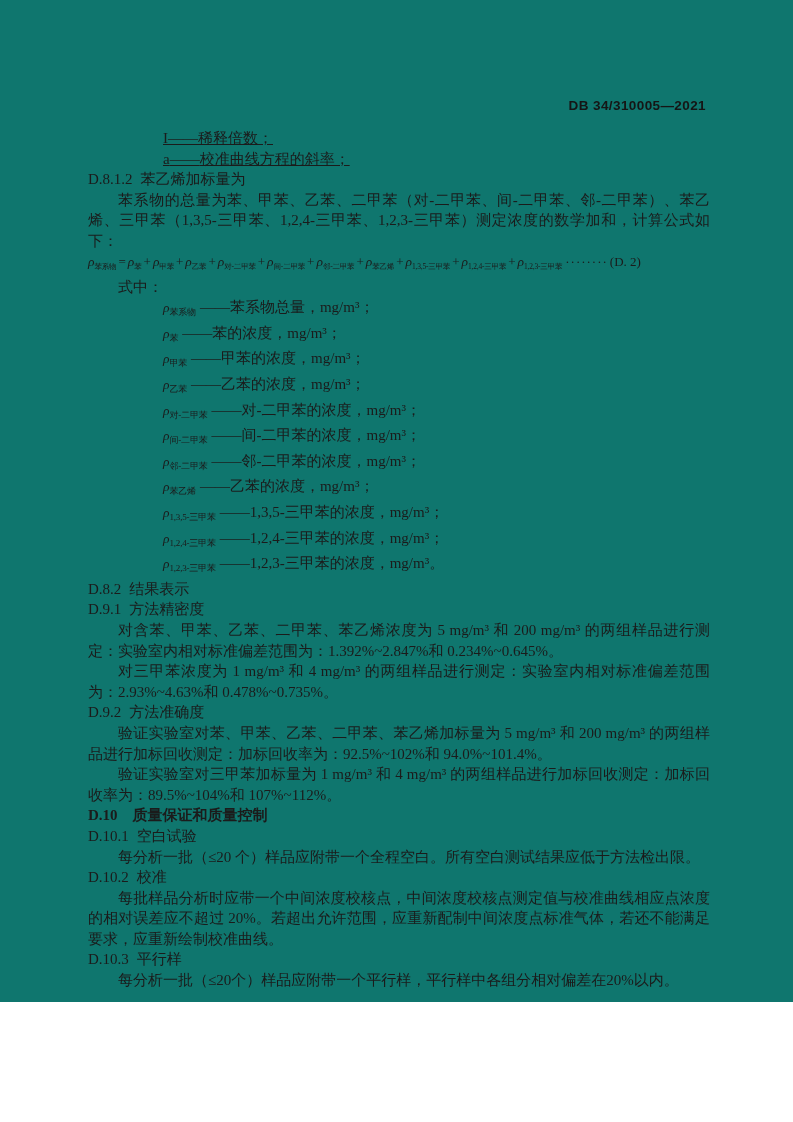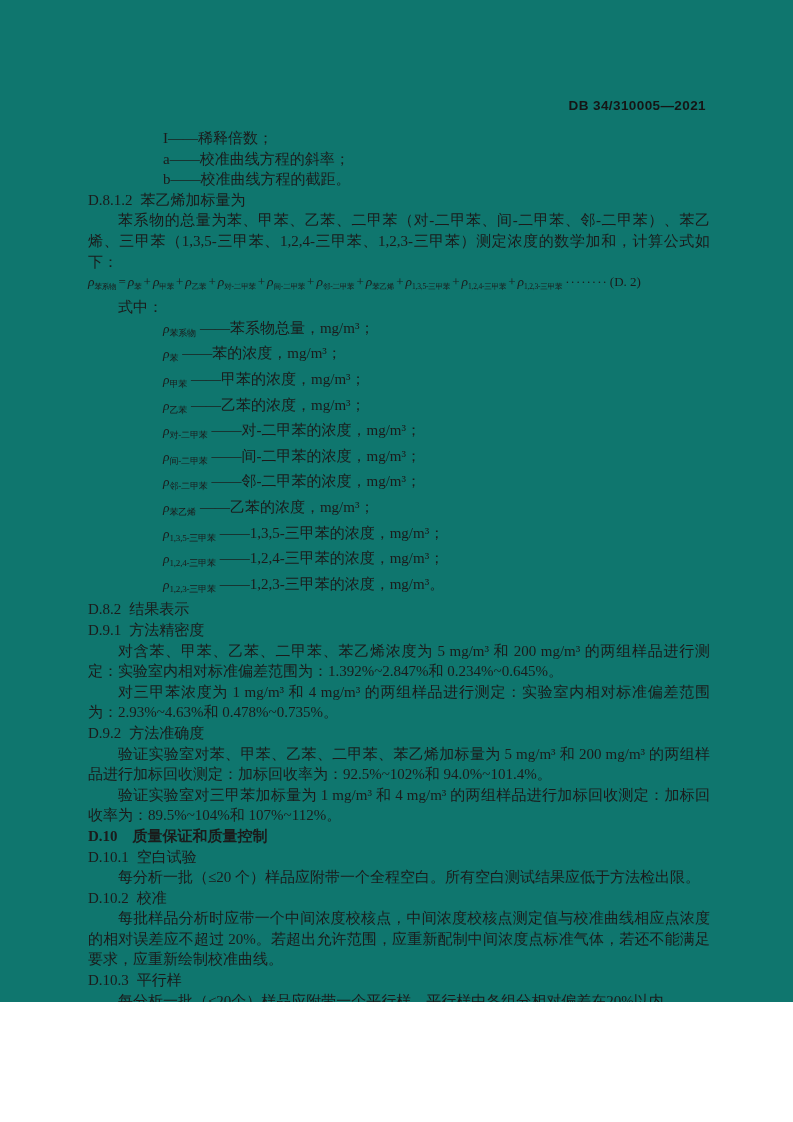--- a/index.html
+++ b/index.html
@@ -24,21 +24,21 @@
   }
   .content {
     position: absolute;
     left: 88px;
     top: 128px;
     width: 622px;
     font-size: 15px;
     line-height: 20.6px;
     text-align: justify;
   }
-  .sym-block { padding-left: 75px; }
+  .sym-block { padding-left: 75px; text-decoration: underline; }
   .sym-line { white-space: nowrap; }
   .heading { white-space: nowrap; }
   .heading .h-title { margin-left: 8px; }
   .heading.bold { font-weight: 700; }
   .heading.bold .h-title { margin-left: 15px; }
   .para { text-indent: 2em; font-family: Liberation Serif, serif; }
   .where-line { padding-left: 30px; }
   .formula {
     white-space: nowrap;
     font-size: 13px;
@@ -77,21 +77,20 @@
 
 <div class="page">
 
   <div class="std-header">DB 34/310005—2021</div>
 
   <div class="content">
 
     <div class="sym-block">
       <div class="sym-line"><span>I</span><span>——</span><span>稀释倍数；</span></div>
       <div class="sym-line"><span>a</span><span>——</span><span>校准曲线方程的斜率；</span></div>
-      <div class="sym-line"><span>b</span><span>——</span><span>校准曲线方程的截距。</span></div>
     </div>
 
     <div class="heading"><span class="h-num">D.8.1.2</span><span class="h-title">苯乙烯加标量为</span></div>
 
     <div class="para">苯系物的总量为苯、甲苯、乙苯、二甲苯（对-二甲苯、间-二甲苯、邻-二甲苯）、苯乙烯、三甲苯（1,3,5-三甲苯、1,2,4-三甲苯、1,2,3-三甲苯）测定浓度的数学加和，计算公式如下：</div>
 
     <div class="formula">
       <span class="fterm"><span class="rho">ρ</span><sub>苯系物</sub></span><span class="op">=</span><span class="fterm"><span class="rho">ρ</span><sub>苯</sub></span><span class="op">+</span><span class="fterm"><span class="rho">ρ</span><sub>甲苯</sub></span><span class="op">+</span><span class="fterm"><span class="rho">ρ</span><sub>乙苯</sub></span><span class="op">+</span><span class="fterm"><span class="rho">ρ</span><sub>对-二甲苯</sub></span><span class="op">+</span><span class="fterm"><span class="rho">ρ</span><sub>间-二甲苯</sub></span><span class="op">+</span><span class="fterm"><span class="rho">ρ</span><sub>邻-二甲苯</sub></span><span class="op">+</span><span class="fterm"><span class="rho">ρ</span><sub>苯乙烯</sub></span><span class="op">+</span><span class="fterm"><span class="rho">ρ</span><sub>1,3,5-三甲苯</sub></span><span class="op">+</span><span class="fterm"><span class="rho">ρ</span><sub>1,2,4-三甲苯</sub></span><span class="op">+</span><span class="fterm"><span class="rho">ρ</span><sub>1,2,3-三甲苯</sub></span><span class="fdots">········</span><span class="flabel">(D. 2)</span>
     </div>
 

